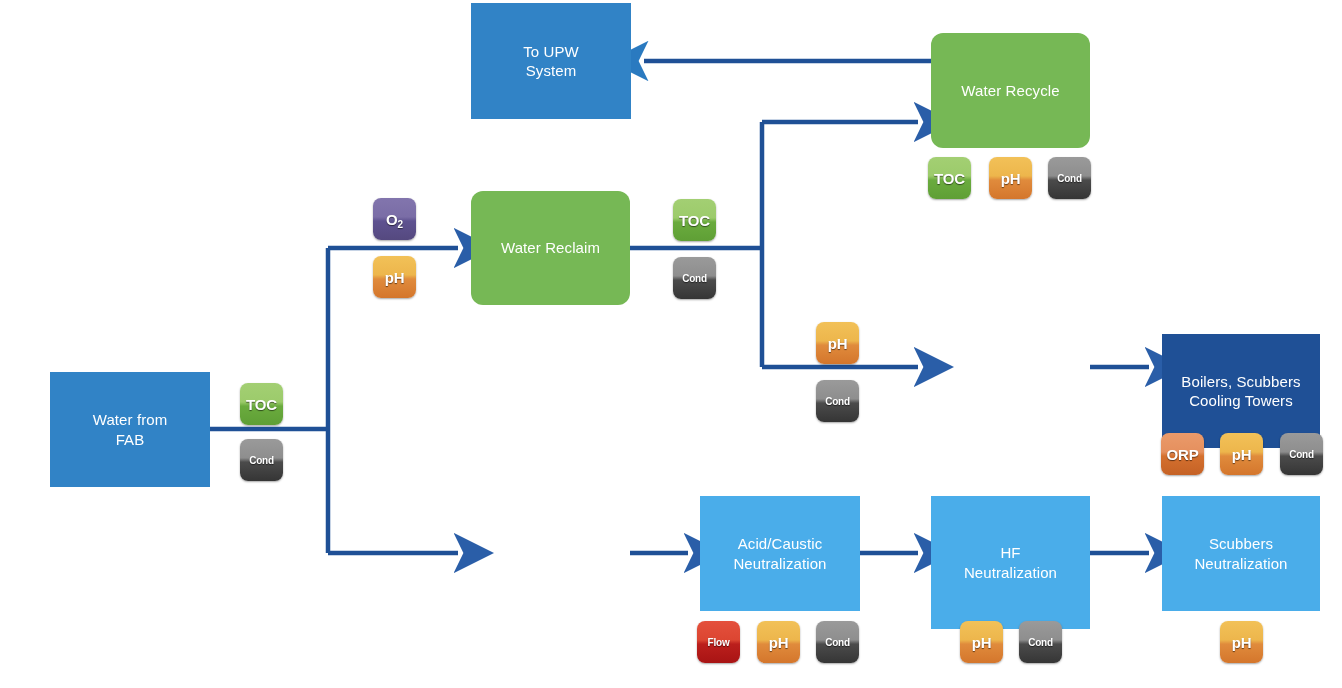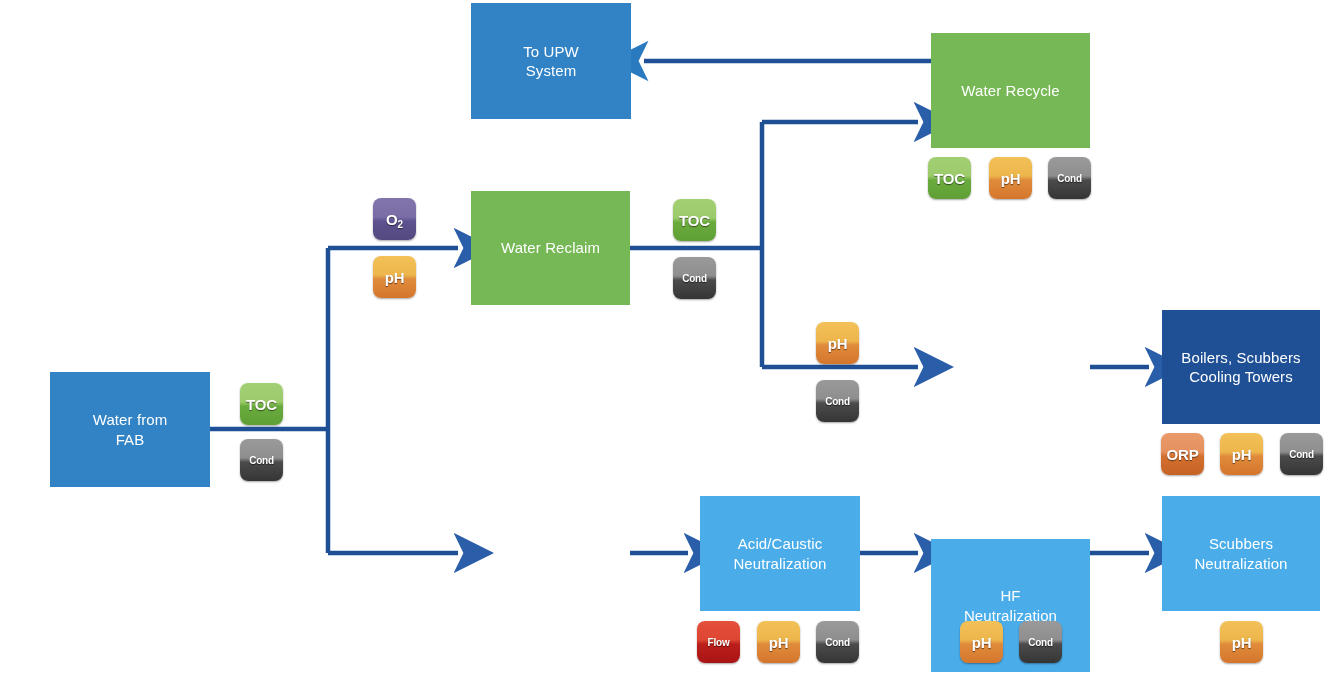--- a/index.html
+++ b/index.html
@@ -31,24 +31,24 @@
     justify-content: center;
     text-align: center;
     color: #ffffff;
     font-size: 15px;
     line-height: 1.28;
     letter-spacing: 0.1px;
     box-sizing: border-box;
     padding: 2px 6px;
     z-index: 3;
   }
-  .node-blue-dark { background: #1f5096; }
+  .node-blue-dark { background: #1f5096; margin-top: 24px; }
   .node-blue-mid  { background: #3183c6; }
   .node-blue-light{ background: #4aadea; }
-  .node-green     { background: #76b855; }
+  .node-green     { background: #76b855; border-radius: 12px; }
 
   .badge {
     position: absolute;
     width: 43px;
     height: 42px;
     border-radius: 8px;
     display: flex;
     align-items: center;
     justify-content: center;
     color: #ffffff;
@@ -137,21 +137,21 @@
     <span style="white-space:pre-line;">Boilers, Scubbers
 Cooling Towers</span>
   </div>
 
 
   <div class="node node-blue-light" style="left:700px; top:496px; width:160px; height:115px;">
     <span style="white-space:pre-line;">Acid/Caustic
 Neutralization</span>
   </div>
 
-  <div class="node node-blue-light" style="left:931px; top:496px; width:159px; height:133px;margin-top:43px;">
+  <div class="node node-blue-light" style="left:931px; top:496px; width:159px; height:133px;">
     <span style="white-space:pre-line;">HF
 Neutralization</span>
   </div>
 
   <div class="node node-blue-light" style="left:1162px; top:496px; width:158px; height:115px;">
     <span style="white-space:pre-line;">Scubbers
 Neutralization</span>
   </div>
 
   <div class="badge badge-toc" style="left:240px; top:383px;">

